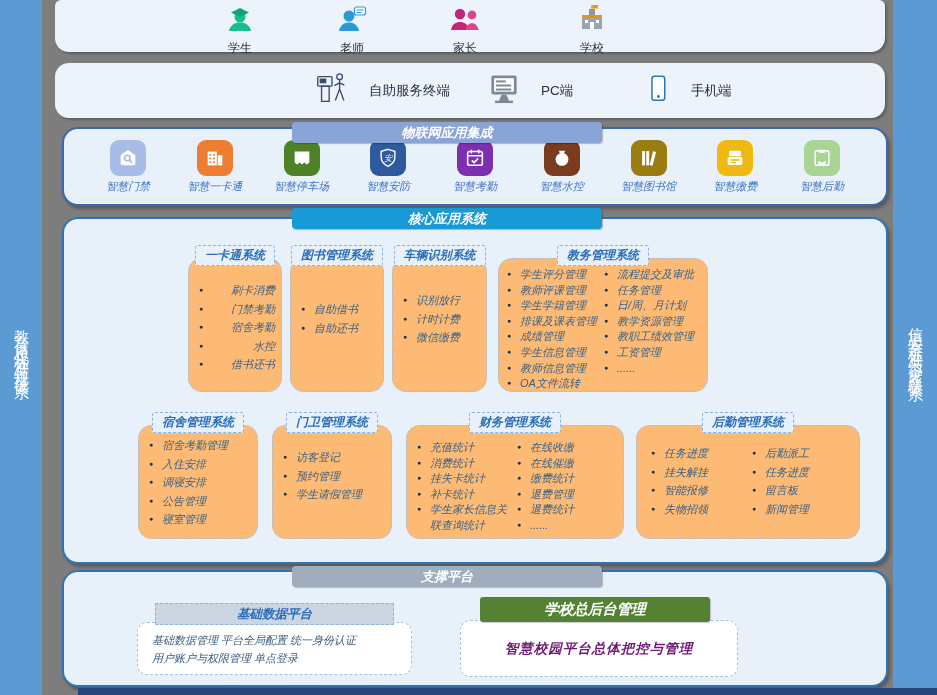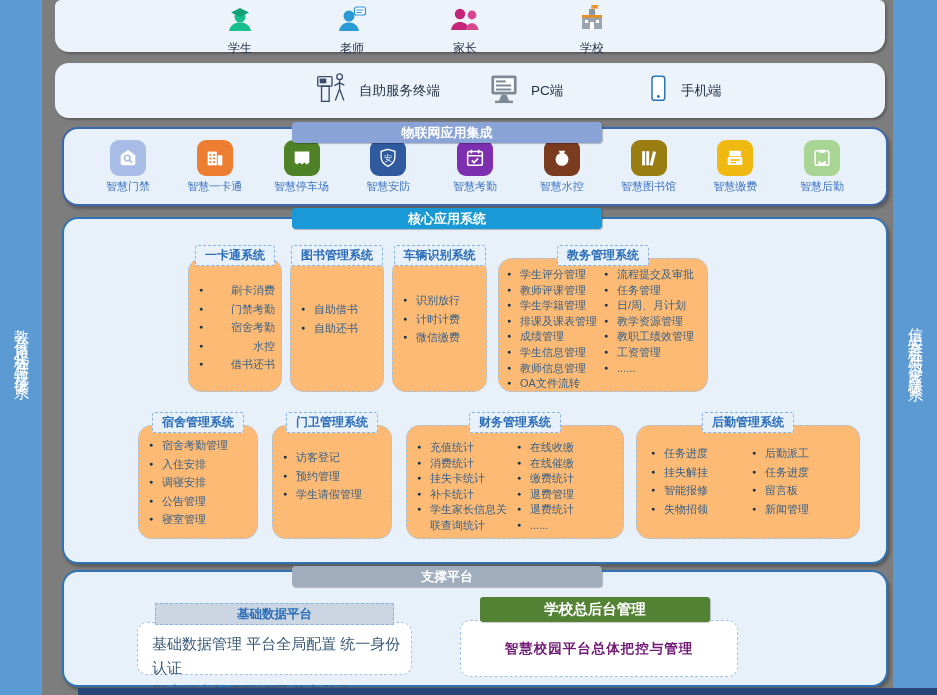--- a/index.html
+++ b/index.html
@@ -14,26 +14,26 @@
   .strip span{writing-mode:vertical-rl;color:#fff;font-size:15px;letter-spacing:5px;white-space:nowrap;}
 
   
   .row-box{position:absolute;left:55px;width:830px;background:#edf3fb;
            border-radius:6px 6px 14px 14px;box-shadow:2px 2px 2px rgba(40,40,40,.35);}
   .row1{top:0;height:52px;}
   .row2{top:63px;height:55px;border-radius:14px;}
 
   .ugroup{position:absolute;top:3px;width:80px;display:flex;flex-direction:column;align-items:center;}
   .ugroup .lbl{font-size:12px;color:#243447;margin-top:1px;}
-  .tgroup{position:absolute;top:0;height:55px;display:flex;align-items:center;gap:8px;}
+  .tgroup{position:absolute;top:0;height:55px;display:flex;align-items:center;gap:18px;}
   .tgroup .lbl{font-size:13.5px;color:#243447;}
 
   
   .section{position:absolute;left:62px;width:822px;background:#e8f1fa;border:2px solid #2e74b5;
-           border-radius:16px;box-shadow:2px 3px 3px rgba(40,40,40,.4);}
+           border-radius:16px;box-shadow:2px 3px 3px rgba(40,40,40,.4);font-style:italic;}
   .sec-iot{top:127px;height:75px;border-color:#3b66b0;}
   .sec-core{top:217px;height:343px;}
   .sec-support{top:570px;height:113px;}
 
   .secbar{position:absolute;left:228px;width:310px;height:21px;border-radius:4px;color:#fff;
           font-weight:bold;font-size:13px;text-align:center;line-height:21px;z-index:4;
           box-shadow:1px 1px 1px rgba(0,0,0,.25);}
   .bar-iot{top:-7px;background:#8ba4d7;}
   .bar-core{top:-11px;background:#199ad6;}
   .bar-support{top:-6px;background:#9fadbd;}
@@ -69,21 +69,21 @@
   .b4 .cols{padding-top:12px;}
   .b6 .cols{padding-top:14px;}
   .b7 .cols{padding-top:20px;padding-left:14px;}
 
   
   .base-tab{position:absolute;left:91px;top:31px;width:237px;height:20px;background:#ccd6e3;
             border:1.5px dashed #85b3e3;border-radius:1px;color:#2a6db8;font-weight:bold;
             font-size:12.5px;text-align:center;line-height:20px;z-index:3;}
   .base-box{position:absolute;left:73px;top:50px;width:275px;height:53px;background:#fff;
             border:1.5px dashed #9fc3e8;border-radius:10px;padding:9px 0 0 14px;box-sizing:border-box;}
-  .base-box div{font-size:15px;color:#3a5a7a;line-height:1.6;}
+  .base-box div{font-size:11px;color:#3a5a7a;line-height:1.6;}
   .admin-tab{position:absolute;left:416px;top:25px;width:230px;height:25px;background:#548235;
              border-radius:3px;color:#ffffff;font-weight:bold;font-size:14.5px;text-align:center;
              line-height:25px;z-index:3;box-shadow:1px 1px 1px rgba(0,0,0,.2);}
   .admin-box{position:absolute;left:396px;top:48px;width:276px;height:55px;background:#fff;
              border:1.5px dashed #9fc3e8;border-radius:10px;display:flex;align-items:center;
              justify-content:center;font-size:13.5px;font-weight:bold;color:#701a75;letter-spacing:1px;}
 
   .footer-bar{position:absolute;left:78px;top:688px;width:859px;height:7px;background:#27477b;z-index:2;}
 </style>
 </head>

